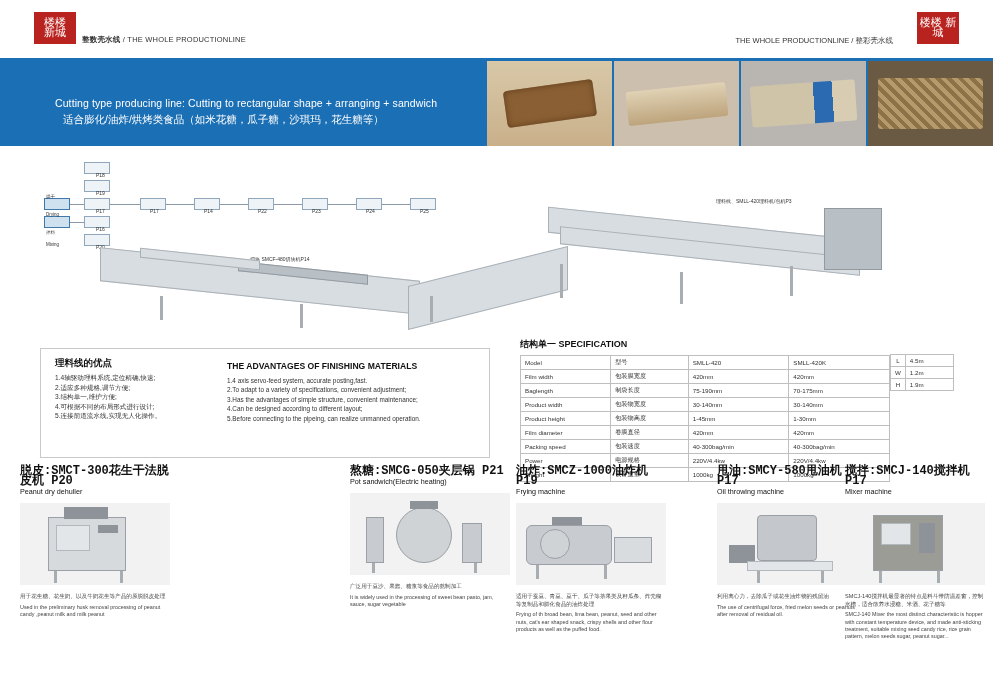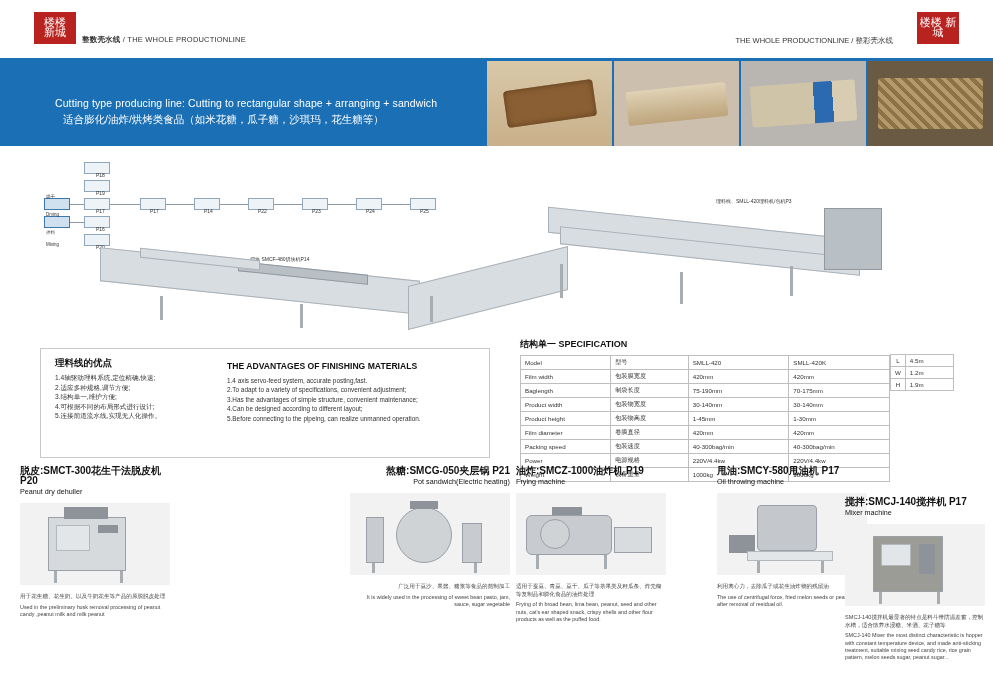--- a/index.html
+++ b/index.html
@@ -117,21 +117,21 @@
   table.spec td.c4 { width:96px; }
   .spec-side { position:absolute; top:16px; left:370px; }
   table.spec2 { border-collapse:collapse; font-size:6.2px; color:#333; }
   table.spec2 td { border:1px solid #bfbfbf; padding:2px 4px; height:12px; }
   table.spec2 td.k { width:14px; text-align:center; }
   table.spec2 td.v { width:48px; }
 
   
   .cards { position:absolute; top:466px; left:0; width:993px; height:170px; }
   .card { position:absolute; top:0; width:170px; }
-  .card-title-cn { font-size:10px; font-weight:bold; color:#111; line-height:10px; }
+  .card-title-cn { font-size:12px; font-weight:bold; color:#111; line-height:10px;font-family:Liberation Mono, monospace; }
   .card-title-en { font-size:7.2px; color:#111; line-height:10px; margin-top:1px; }
   .card-photo {
     margin-top:6px; width:100%; height:82px; background:#f2f2f2; position:relative; overflow:hidden;
   }
   .card-desc-cn { margin-top:8px; font-size:5.6px; line-height:7.6px; color:#444; }
   .card-desc-en { margin-top:3px; font-size:5.4px; line-height:7.4px; color:#444; }
 
   
   .m-body { position:absolute; background:#c8ccd0; border:1px solid #9aa0a6; }
   .m-dark { position:absolute; background:#8d9398; }
@@ -375,21 +375,21 @@
         <div class="m-dark" style="left:78px;top:22px;width:20px;height:8px;"></div>
         <div class="m-leg" style="left:34px;top:68px;height:12px;"></div>
         <div class="m-leg" style="left:100px;top:68px;height:12px;"></div>
         <div class="m-dark" style="left:44px;top:4px;width:44px;height:12px;"></div>
       </div>
       <div class="card-desc-cn">用于花生糖、花生奶、以及牛奶花生等产品的原脱脱皮处理</div>
       <div class="card-desc-en">Used in the preliminary husk removal processing of peanut candy ,peanut milk and milk peanut</div>
     </div>
 
 
-    <div class="card" style="left:350px;width:160px;text-align:right;">
+    <div class="card" style="left:350px;width:160px;">
       <div class="card-title-cn">熬糖:SMCG-050夹层锅 P21</div>
       <div class="card-title-en">Pot sandwich(Electric heating)</div>
       <div class="card-photo">
         <div class="m-circle" style="left:46px;top:14px;width:56px;height:56px;"></div>
         <div class="m-body" style="left:16px;top:24px;width:18px;height:46px;"></div>
         <div class="m-body" style="left:112px;top:30px;width:20px;height:40px;"></div>
         <div class="m-dark" style="left:60px;top:8px;width:28px;height:8px;"></div>
         <div class="m-leg" style="left:22px;top:70px;height:10px;"></div>
         <div class="m-leg" style="left:124px;top:70px;height:10px;"></div>
       </div>
@@ -419,21 +419,21 @@
         <div class="m-body" style="left:40px;top:12px;width:60px;height:46px;border-radius:4px;background:#c4c8cc;"></div>
         <div class="m-dark" style="left:12px;top:42px;width:26px;height:18px;"></div>
         <div class="m-light" style="left:30px;top:58px;width:86px;height:10px;"></div>
         <div class="m-leg" style="left:40px;top:68px;height:12px;"></div>
         <div class="m-leg" style="left:104px;top:68px;height:12px;"></div>
       </div>
       <div class="card-desc-cn">利用离心力，去除瓜子或花生油炸物的残留油</div>
       <div class="card-desc-en">The use of centrifugal force, fried melon seeds or peanuts after removal of residual oil.</div>
     </div>
 
-    <div class="card" style="left:845px;width:140px;margin-top:31px;">
+    <div class="card" style="left:845px;width:140px;">
       <div class="card-title-cn">搅拌:SMCJ-140搅拌机 P17</div>
       <div class="card-title-en">Mixer machine</div>
       <div class="card-photo">
         <div class="m-body" style="left:28px;top:12px;width:70px;height:56px;background:#9c9c96;"></div>
         <div class="m-light" style="left:36px;top:20px;width:30px;height:22px;"></div>
         <div class="m-dark" style="left:74px;top:20px;width:16px;height:30px;"></div>
         <div class="m-leg" style="left:34px;top:68px;height:12px;"></div>
         <div class="m-leg" style="left:92px;top:68px;height:12px;"></div>
       </div>
       <div class="card-desc-cn">SMCJ-140搅拌机最显著的特点是料斗带防温差窗，控制水槽，适合散养水浸糖、米酒、花子糖等</div>

